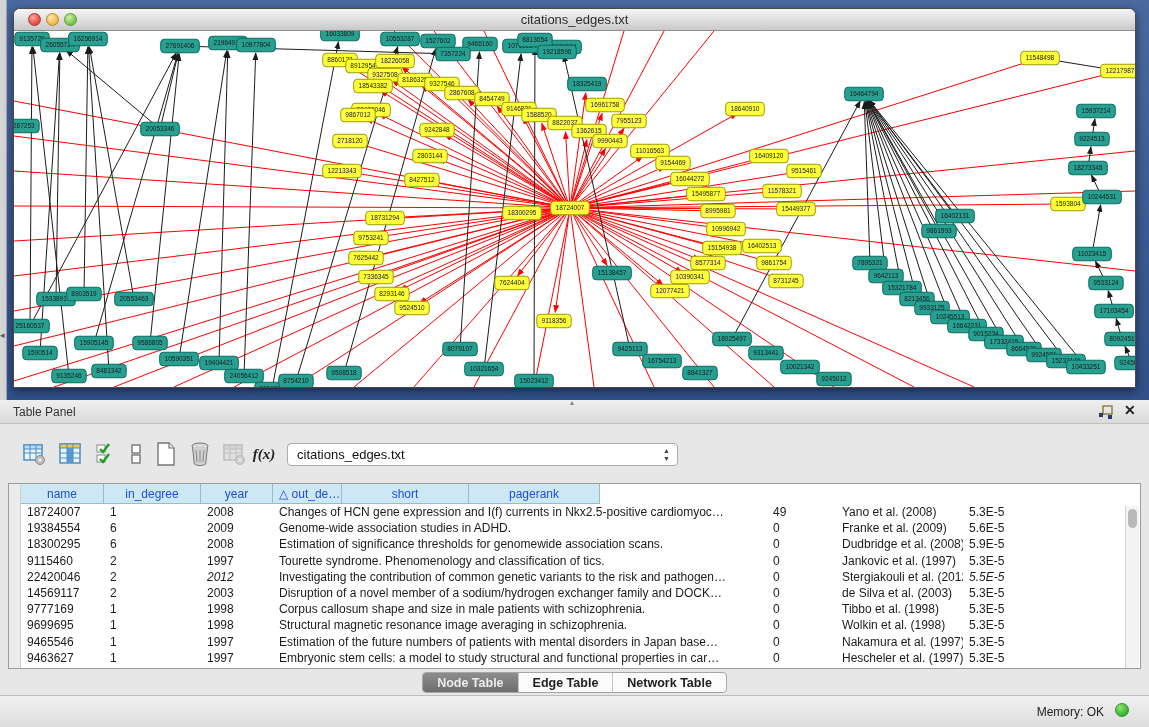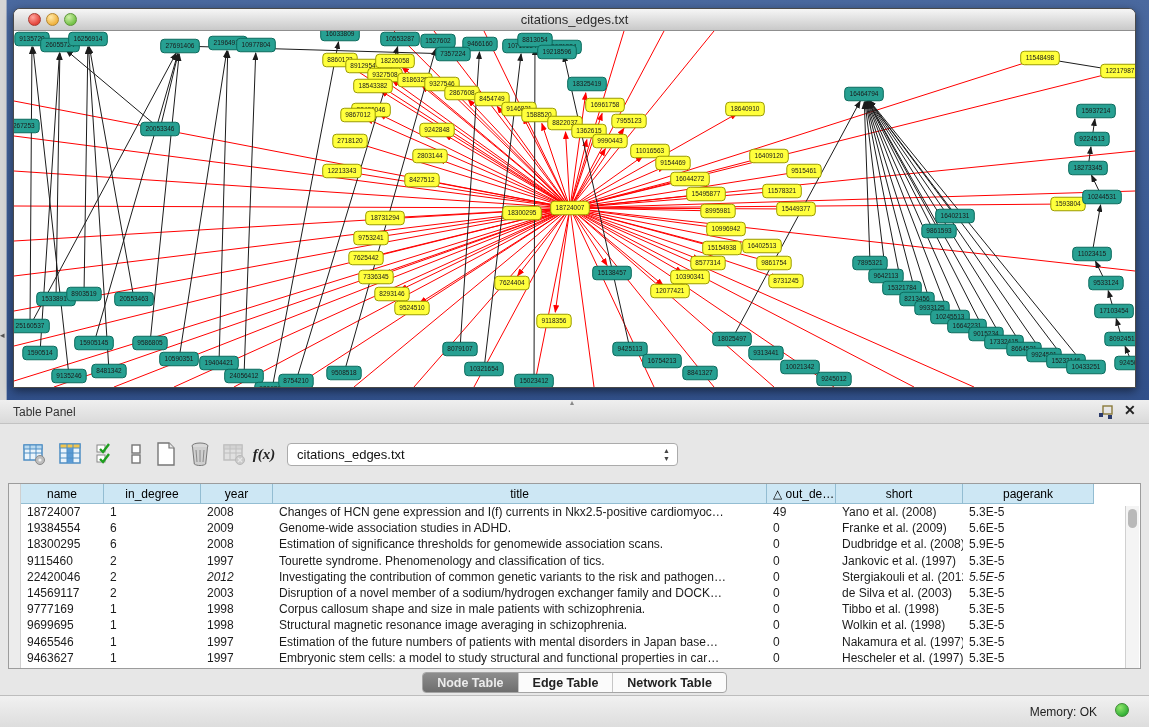--- a/index.html
+++ b/index.html
@@ -40,37 +40,37 @@
   .combo { position:absolute; left:287px; top:5px; width:391px; height:23px; background:#fff;
            border:1px solid #ababab; border-radius:4px; font-size:13px; color:#111;
            padding:3px 22px 0 9px; cursor:pointer; }
   .combo-arrows { position:absolute; right:7px; top:3px; font-size:7px; color:#444; line-height:8px; text-align:center; }
 
   .tableblock { position:absolute; left:8px; top:59px; width:1133px; height:186px;
                 background:#fff; border:1px solid #9c9c9c; overflow:hidden; }
   .t-gutter { position:absolute; left:0; top:0; width:12px; height:100%; background:#ececec; border-right:1px solid #cfcfcf; }
   .t-headrow { position:absolute; left:12px; top:0; height:20px; display:flex; }
   .t-hcell { background:#cde7f4; border-right:1px solid #93bdd2; border-bottom:1px solid #93bdd2;
-             font-size:12px; color:#000000; text-align:center; padding-top:3px; white-space:nowrap;
+             font-size:12px; color:#1d4ed8; text-align:center; padding-top:3px; white-space:nowrap;
              overflow:hidden; cursor:pointer; }
   .t-rows { position:absolute; left:12px; top:20px; }
   .t-row { display:flex; height:16.2px; cursor:default; }
   .t-cell { font-size:12px; color:#1b1b1b; white-space:nowrap; overflow:hidden; padding:1px 4px 0 6px; }
   .scrollbar { position:absolute; right:1px; top:22px; width:14px; height:162px; background:#f4f4f4; border-left:1px solid #d0d0d0; }
   .thumb { position:absolute; left:2px; top:3px; width:9px; height:19px; background:#b9b9b9; border-radius:5px; }
 
   .tabbar { position:absolute; left:0; top:248px; width:1149px; height:23px; text-align:center; }
   .seg { display:inline-flex; border:1px solid #a5a5a5; border-radius:4px; overflow:hidden; background:#fbfbfb; height:21px; }
   .seg-item { font-size:12.5px; font-weight:bold; color:#222; padding:3px 14px 0 14px; border-right:1px solid #c6c6c6; cursor:pointer; }
   .seg-item:last-child { border-right:none; }
   .seg-item.active { background:linear-gradient(#8d8d8d,#6e6e6e); color:#ececec; }
 
   .statusbar { position:absolute; left:0; top:695px; width:1149px; height:32px;
                background:linear-gradient(#f1f1f1,#dddddd); border-top:1px solid #bdbdbd; }
-  .mem-label { position:absolute; right:52px; top:9px; font-size:12px; color:#222; }
+  .mem-label { position:absolute; right:45px; top:9px; font-size:12px; color:#222; }
   .mem-dot { position:absolute; right:20px; top:7px; width:14px; height:14px; border-radius:50%;
              background:radial-gradient(circle at 35% 30%, #8fe66a, #2fae35 75%); border:1px solid #3f8a35; }
 </style>
 </head>
 <body>
 
 <div class="screen">
 
   <div class="desktop">
     <div class="left-gutter">
@@ -557,21 +557,20 @@
         <span class="combo-arrows">▲<br>▼</span>
       </div>
     </div>
 
     <div class="tableblock">
       <div class="t-gutter"></div>
       <div class="t-headrow" id="head-row">
           <div class="t-hcell" style="width: 83px;">name</div>
           <div class="t-hcell" style="width: 97px;">in_degree</div>
           <div class="t-hcell" style="width: 72px;">year</div>
-          <div class="t-hcell" style="width: 494px;">title</div>
           <div class="t-hcell" style="width: 69px; text-align: left; padding-left: 6px;">△ out_de…</div>
           <div class="t-hcell" style="width: 127px;">short</div>
           <div class="t-hcell" style="width: 131px;">pagerank</div>
         </div>
       <div class="t-rows" id="body-rows">
           <div class="t-row">
             <div class="t-cell" style="width: 83px;">18724007</div>
             <div class="t-cell" style="width: 97px;">1</div>
             <div class="t-cell" style="width: 72px;">2008</div>
             <div class="t-cell" style="width: 494px;">Changes of HCN gene expression and I(f) currents in Nkx2.5-positive cardiomyoc…</div>

